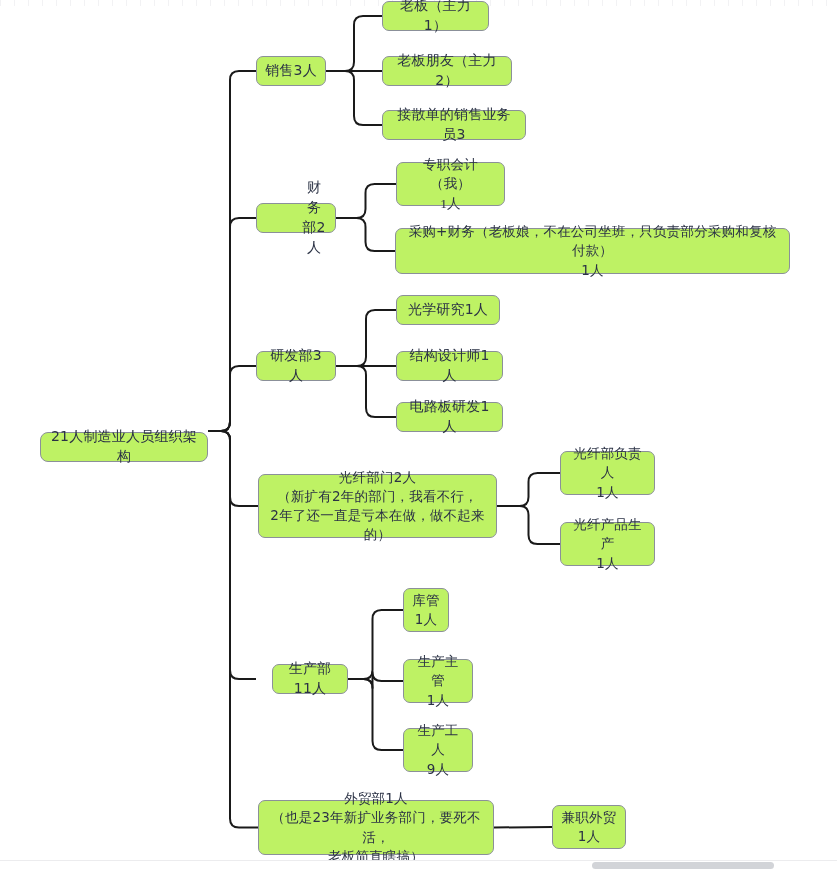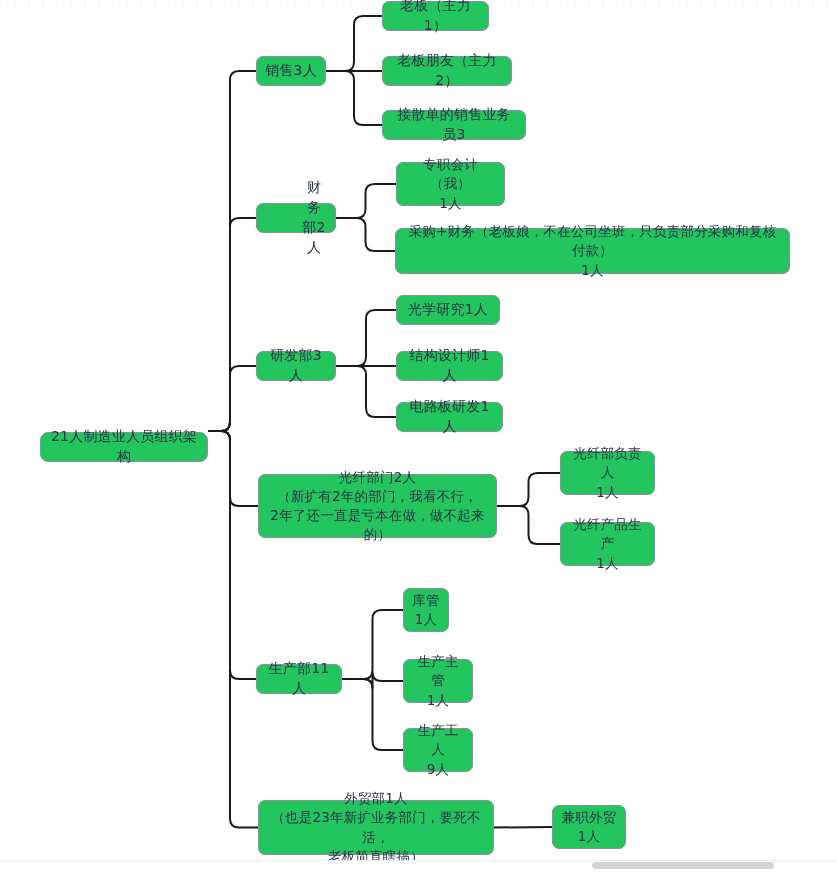--- a/index.html
+++ b/index.html
@@ -32,21 +32,21 @@
     position: absolute;
     top: 0;
     left: 0;
     width: 837px;
     height: 875px;
     pointer-events: none;
   }
   .node {
     position: absolute;
     box-sizing: border-box;
-    background: #22c55e;
+    background: #bef264;
     border: 1.3px solid #8b9099;
     border-radius: 7px;
     color: #2b3245;
     display: flex;
     align-items: center;
     justify-content: center;
     text-align: center;
     line-height: 1.42;
     font-size: 14px;
     padding: 3px 8px;
@@ -108,36 +108,36 @@
       <path d="M 494 827.5 L 552 827" fill="none" stroke="#1a1a1a" stroke-width="2" stroke-linecap="butt" stroke-linejoin="round"></path>
     </svg>
 
   <div id="nodes">
       <div class="node root" style="left: 40px; top: 416px; width: 168px; height: 30px; margin-top: 16px;">21人制造业人员组织架构</div>
       <div class="node" style="left: 256px; top: 56px; width: 70px; height: 30px;">销售3人</div>
       <div class="node" style="left: 382px; top: 1px; width: 107px; height: 30px;">老板（主力1）</div>
       <div class="node" style="left: 382px; top: 56px; width: 130px; height: 30px;">老板朋友（主力2）</div>
       <div class="node" style="left: 382px; top: 110px; width: 144px; height: 30px;">接散单的销售业务员3</div>
       <div class="node" style="left: 256px; top: 203px; width: 80px; height: 30px; padding-left: 44px;">财务部2人</div>
-      <div class="node multiline" style="left: 396px; top: 162px; width: 109px; height: 44px;">专职会计（我）
+      <div class="node multiline" style="left: 396px; top: 162px; width: 109px; height: 44px; font-family: Liberation Serif, serif;">专职会计（我）
 1人</div>
       <div class="node multiline" style="left: 395px; top: 228px; width: 395px; height: 46px;">采购+财务（老板娘，不在公司坐班，只负责部分采购和复核付款）
 1人</div>
       <div class="node" style="left: 256px; top: 351px; width: 80px; height: 30px;">研发部3人</div>
       <div class="node" style="left: 396px; top: 295px; width: 104px; height: 30px;">光学研究1人</div>
       <div class="node" style="left: 396px; top: 351px; width: 107px; height: 30px;">结构设计师1人</div>
       <div class="node" style="left: 396px; top: 402px; width: 107px; height: 30px;">电路板研发1人</div>
       <div class="node multiline" style="left: 258px; top: 474px; width: 239px; height: 64px;">光纤部门2人
 （新扩有2年的部门，我看不行，
 2年了还一直是亏本在做，做不起来的）</div>
       <div class="node multiline" style="left: 560px; top: 451px; width: 95px; height: 44px;">光纤部负责人
 1人</div>
       <div class="node multiline" style="left: 560px; top: 522px; width: 95px; height: 44px;">光纤产品生产
 1人</div>
-      <div class="node" style="left: 256px; top: 664px; width: 86px; height: 30px;">生产部11人</div>
+      <div class="node" style="left: 272px; top: 664px; width: 76px; height: 30px;">生产部11人</div>
       <div class="node multiline" style="left: 403px; top: 588px; width: 46px; height: 44px;">库管
 1人</div>
       <div class="node multiline" style="left: 403px; top: 659px; width: 70px; height: 44px;">生产主管
 1人</div>
       <div class="node multiline" style="left: 403px; top: 728px; width: 70px; height: 44px;">生产工人
 9人</div>
       <div class="node multiline" style="left: 258px; top: 800px; width: 236px; height: 55px;">外贸部1人
 （也是23年新扩业务部门，要死不活，
 老板简直瞎搞）</div>
       <div class="node multiline" style="left: 552px; top: 805px; width: 74px; height: 44px;">兼职外贸

